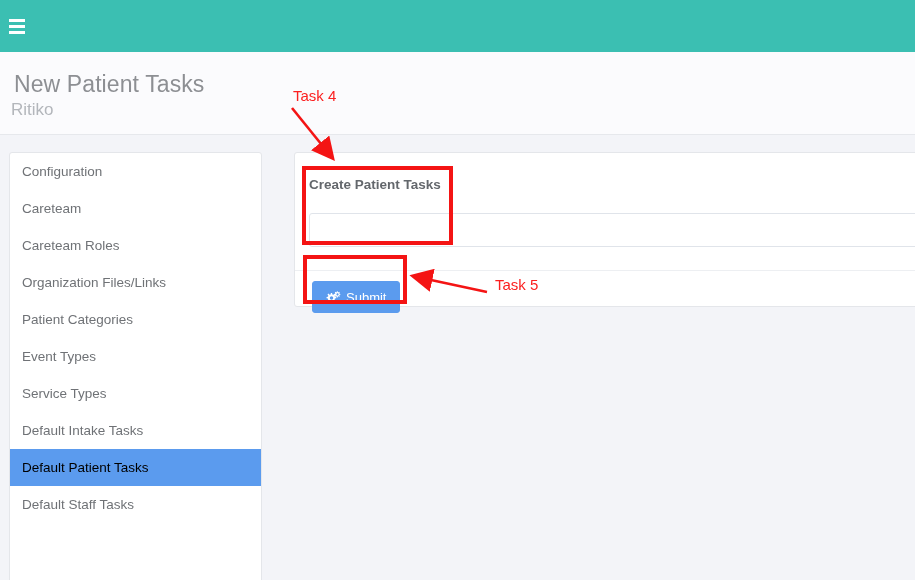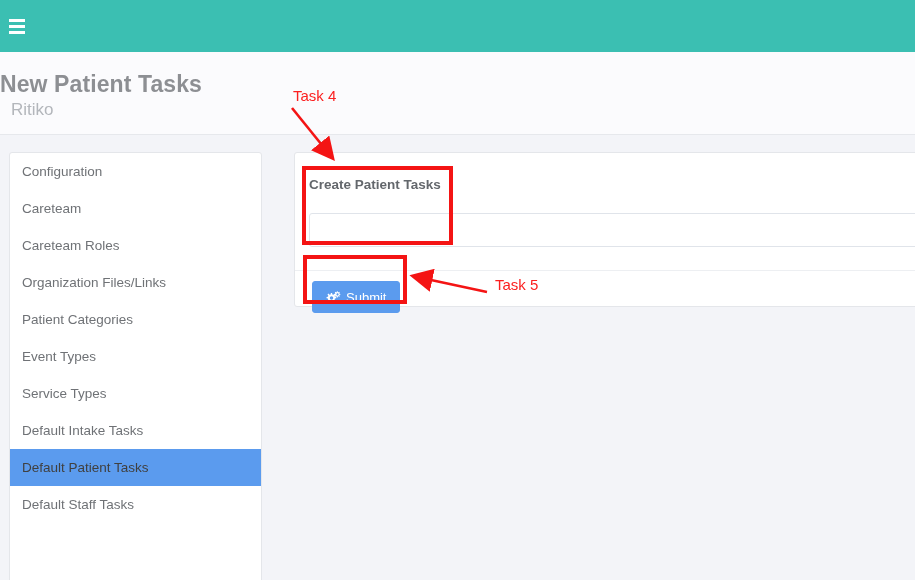--- a/index.html
+++ b/index.html
@@ -30,22 +30,22 @@
   }
 
   
   .titleband {
     position: absolute; left: 0; top: 52px;
     width: 915px; height: 83px;
     background: #fbfbfd;
     border-bottom: 1px solid #e6e8ec;
   }
   .page-title {
-    position: absolute; left: 0; top: 19px;
-    font-size: 23px; font-weight: 700; color: #8d8f93;
+    position: absolute; left: 14px; top: 19px;
+    font-size: 23px; font-weight: 400; color: #8d8f93;
     letter-spacing: .1px; white-space: nowrap;
   }
   .page-sub {
     position: absolute; left: 11px; top: 48px;
     font-size: 17px; color: #b3b6bb; font-weight: 400;
   }
 
   
   .content {
     position: absolute; left: 0; top: 135px;
@@ -67,21 +67,21 @@
     height: 37px;
     display: flex; align-items: center;
     padding-left: 12px;
     font-size: 13.5px;
     color: #6f7276;
     cursor: pointer;
     white-space: nowrap;
   }
   .side-item.active {
     background: #5b9bee;
-    color: #404040;
+    color: #000000;
   }
 
   
   .maincard {
     position: absolute; left: 294px; top: 17px;
     width: 680px; height: 155px;
     background: #ffffff;
     border: 1px solid #e4e6ea;
     border-radius: 3px;
   }

